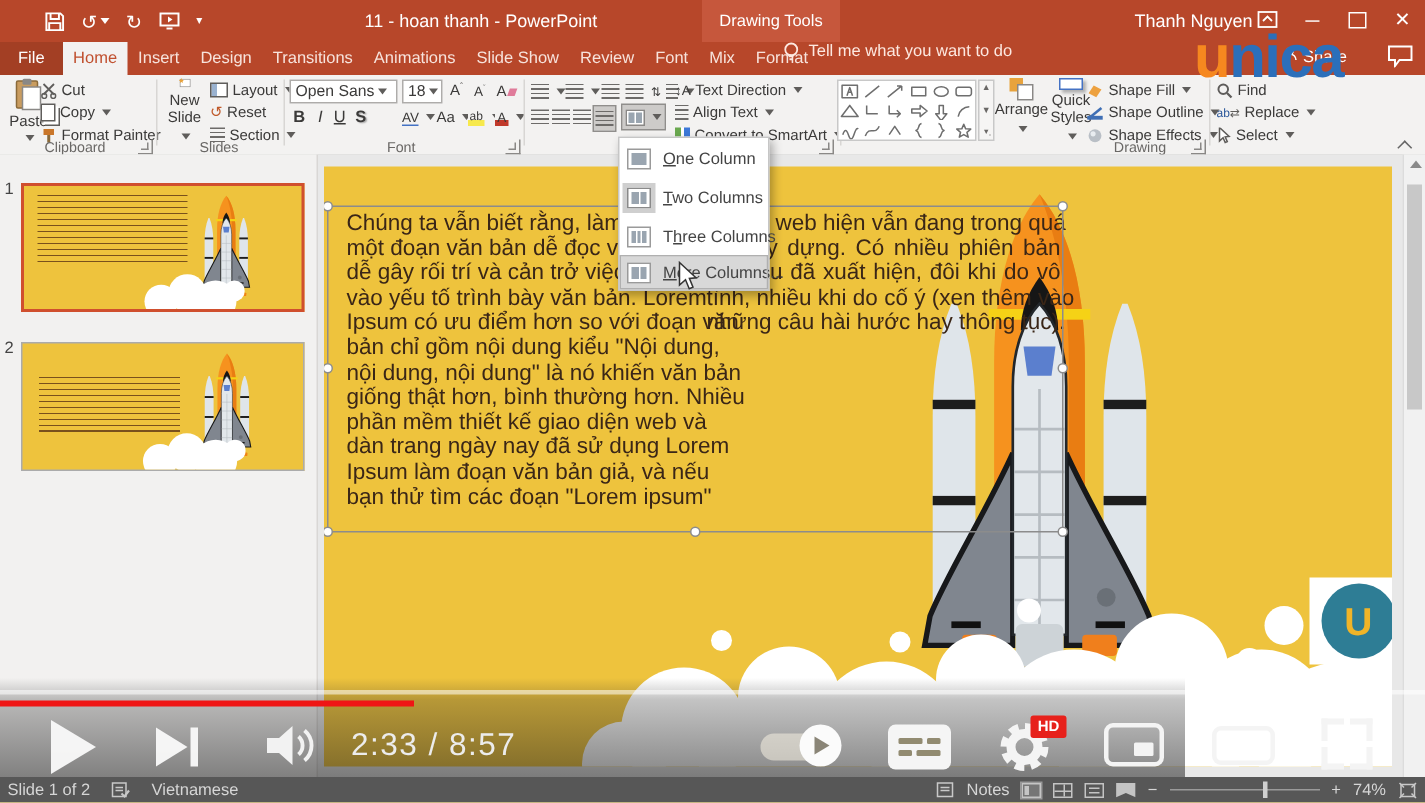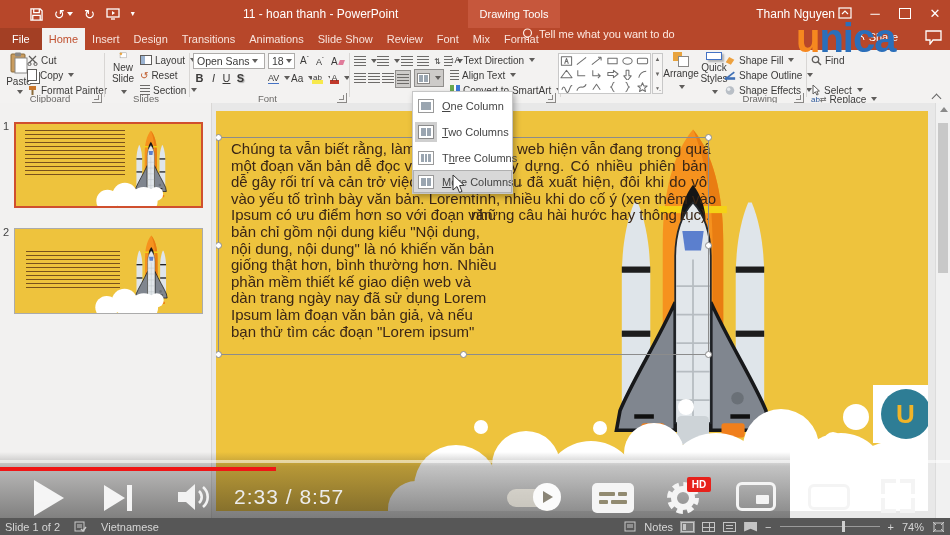--- a/index.html
+++ b/index.html
@@ -500,21 +500,21 @@
     <div class="launch" style="left:794px;top:43px;"></div>
     <div class="sep" style="left:806px;"></div>
 
     <div class="smbtn" style="left:811px;top:3px;">
         <svg width="11" height="11" viewBox="0 0 11 11">
           <circle cx="4.5" cy="4.5" r="3.2" fill="none" stroke="#5f5d5b" stroke-width="1.3"></circle>
           <path d="M7,7 L10,10" stroke="#5f5d5b" stroke-width="1.5"></path>
         </svg>
         <span>Find</span>
       </div>
-    <div class="smbtn" style="left:811px;top:18px;margin-top:24px;">
+    <div class="smbtn" style="left:811px;top:18px;">
         <span style="font-size:8px;color:#2b579a;">ab<span style="color:#5f5d5b;">⇄</span></span>
         <span>Replace</span>
         <span class="caret"></span>
       </div>
     <div class="smbtn" style="left:811px;top:33px;">
         <svg width="10" height="11" viewBox="0 0 10 11">
           <path d="M2,0 L2,9 L4.4,6.8 L5.8,10 L7.2,9.4 L5.8,6.2 L8.4,6 Z" fill="#fff" stroke="#5f5d5b"></path>
         </svg>
         <span>Select</span>
         <span class="caret"></span>

